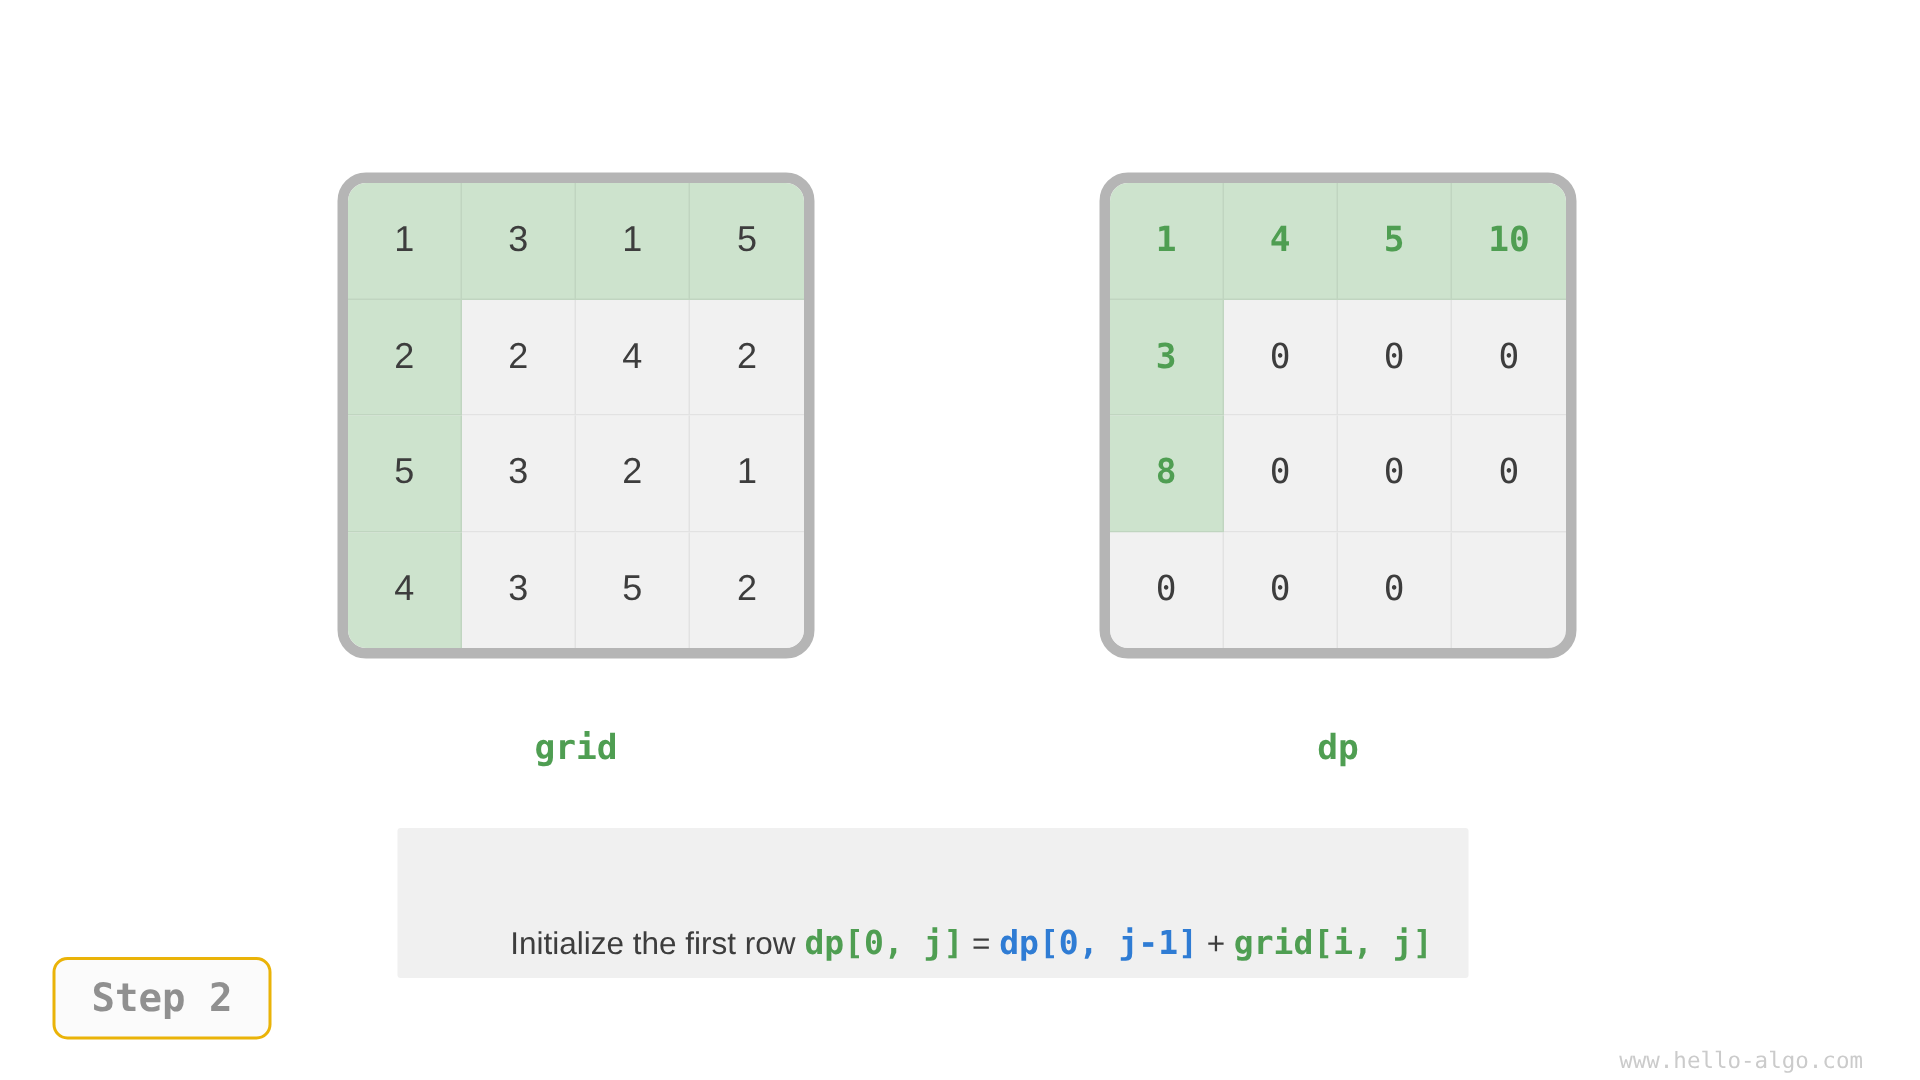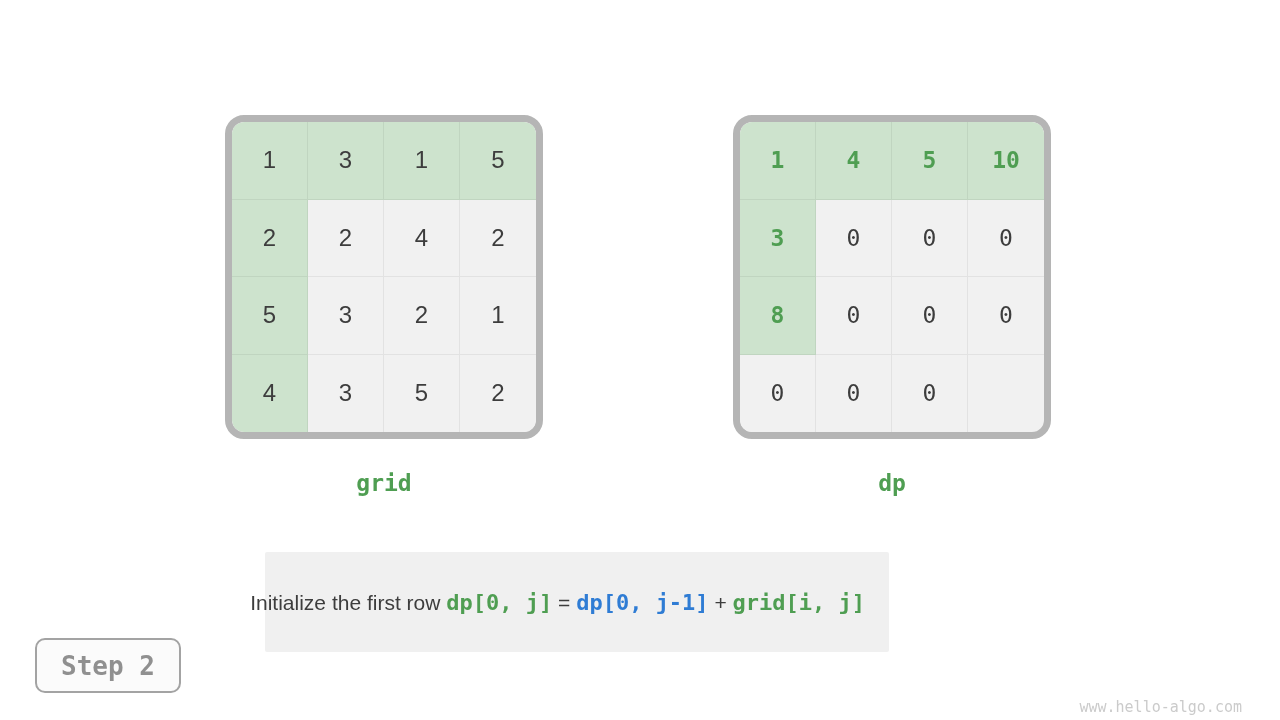--- a/index.html
+++ b/index.html
@@ -70,43 +70,43 @@
   }
   .num-mono-dark {
     font-family: "DejaVu Sans Mono", monospace;
     font-size: 23px;
     color: var(--dark-text);
   }
 
   
   .matrix-label {
     position: absolute;
-    top: 470px;
+    top: 486px;
     width: 318px;
     text-align: center;
     font-family: "DejaVu Sans Mono", monospace;
     font-weight: bold;
     font-size: 23px;
     color: var(--green-text);
   }
   #grid-label { left: 225px; }
   #dp-label   { left: 733px; }
 
   
   .caption-box {
     position: absolute;
     left: 265px;
     top: 552px;
-    width: 624px;
+    width: 714px;
     height: 100px;
     background: #f0f0f0;
     border-radius: 2px;
     display: flex;
     flex-direction: column;
-    justify-content: center;
+    justify-content: flex-end;
     align-items: flex-end;
     padding-right: 24px;
   }
   .caption-line {
     line-height: 45px;
     font-size: 21px;
     color: var(--dark-text);
     white-space: pre;
   }
   .seg-plain { font-family: "Liberation Sans", sans-serif; color: var(--dark-text); }
@@ -124,21 +124,21 @@
   }
 
   
   .step-badge {
     position: absolute;
     left: 35px;
     top: 638px;
     width: 146px;
     height: 55px;
     background: #fbfbfb;
-    border: 2px solid #a3a3a3;
+    border: 2px solid #eab308;
     border-radius: 10px;
     display: flex;
     align-items: center;
     justify-content: center;
     font-family: "DejaVu Sans Mono", monospace;
     font-weight: bold;
     font-size: 26px;
     color: var(--muted);
   }
 

